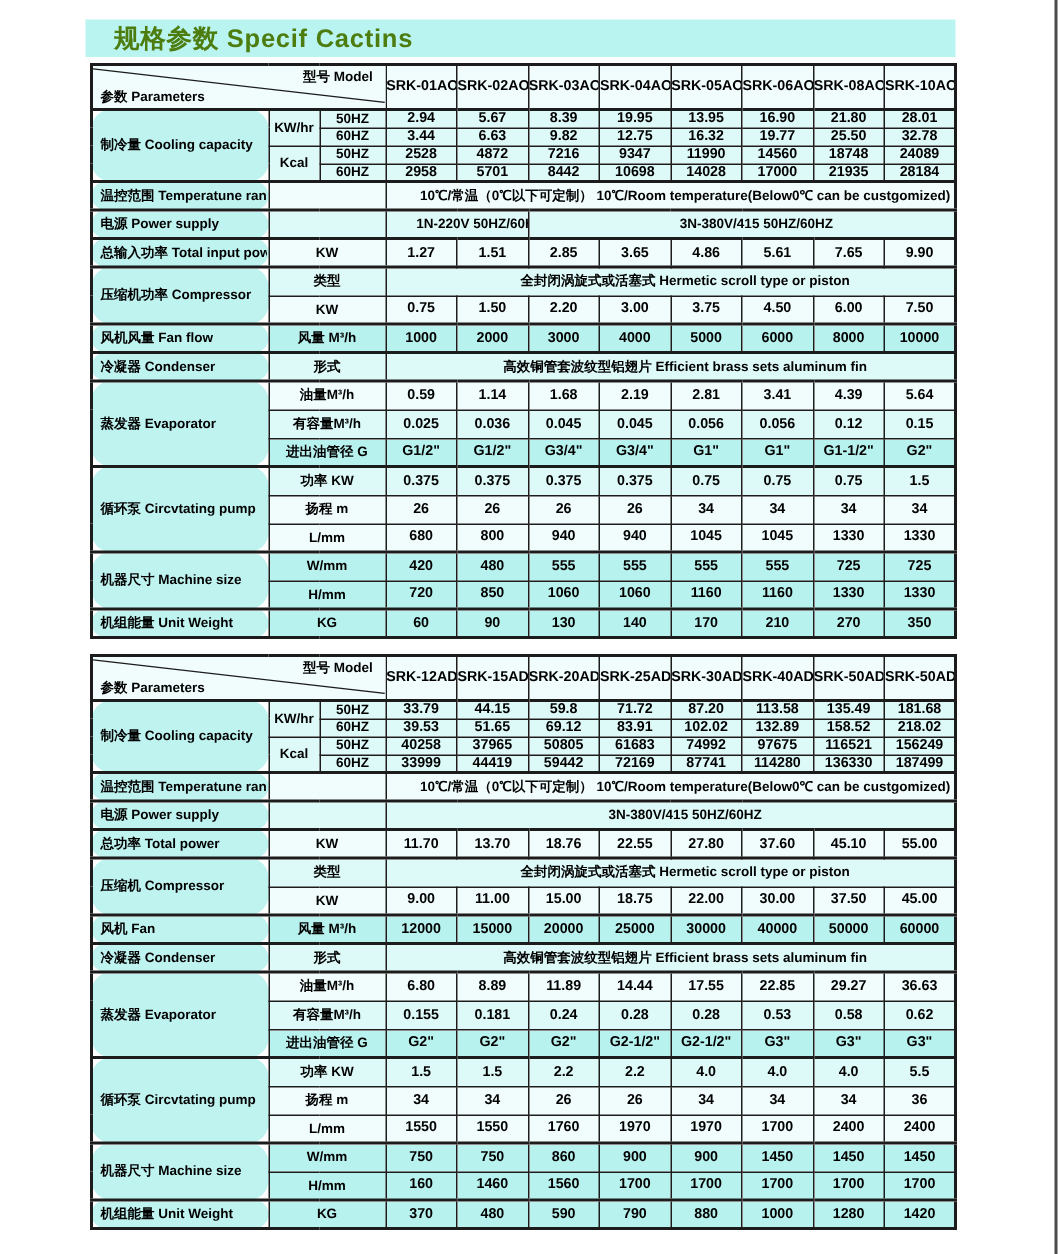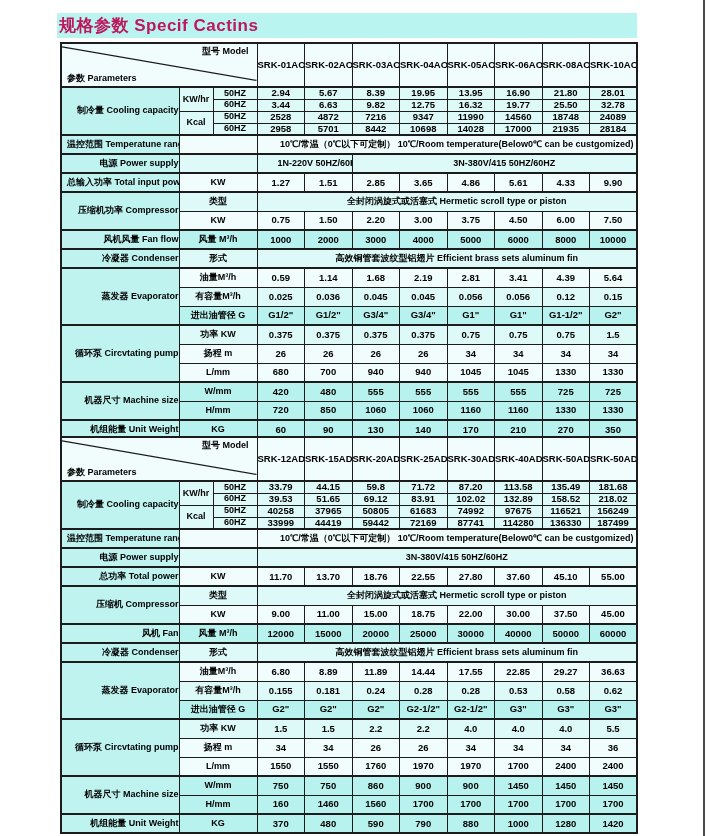--- a/index.html
+++ b/index.html
@@ -8,41 +8,41 @@
     background:#ffffff;
     font-family:"Liberation Sans",sans-serif;
   }
   .edge-line{position:absolute;right:2px;top:0;width:2px;height:100%;background:#4b4b4b;}
   .titlebar{
     position:absolute;left:57px;top:13px;width:580px;height:25px;
     background:var(--title-bg,#b9f4f1);
     display:flex;align-items:center;
   }
   .titlebar .t{
-    font-weight:bold;font-size:17px;color:#be185d;padding-left:2px;letter-spacing:.5px;
+    font-weight:bold;font-size:17px;color:#4d7c0f;padding-left:19px;letter-spacing:.5px;
     white-space:nowrap;
   }
   table.spec{
     border-collapse:collapse;table-layout:fixed;width:576px;
     position:absolute;left:60px;background:#fff;
     border:2px solid var(--bd,#1c1c1c);
   }
   #t1{top:42px}
   #t2{top:436px}
   td{
     border:1px solid var(--bd,#1c1c1c);
     font-weight:bold;font-size:9px;line-height:1.05;
     text-align:center;vertical-align:middle;
     padding:0;overflow:hidden;white-space:nowrap;color:#000;
   }
-  td.lbl{text-align:right;padding-left:5px;font-size:9px;}
+  td.lbl{text-align:left;padding-left:5px;font-size:9px;border-radius:13px;}
   td.val{font-size:9.5px;}
   td.model{font-size:9.5px;}
   td.spantext{font-size:9px;padding-left:20px;}
-  tr.h-head{height:44px}
+  tr.h-head{height:30px}
   tr.h-s{height:12px}
   tr.h-r{height:19px}
   .bt2{border-top-width:2px !important;}
   .bg-c{background:var(--c,#b7f2ee);}
   .bg-p{background:var(--p,#ddfaf8);}
   .bg-w{background:var(--w,#f0fdfc);}
   .bg-lab{background:var(--lab,#bef3f0);}
   td.corner{position:relative;}
   td.corner svg{position:absolute;left:0;top:0;width:100%;height:100%;}
   td.corner .ct{position:absolute;top:3px;right:8px;font-size:9px;font-weight:bold;}
@@ -147,21 +147,21 @@
       </tr>
       <tr class="h-r">
         <td class="lbl bg-lab bt2" rowspan="1">总输入功率 Total input power</td>
         <td class="sub bg-w bt2" colspan="2">KW</td>
         <td class="val bg-w bt2">1.27</td>
         <td class="val bg-w bt2">1.51</td>
         <td class="val bg-w bt2">2.85</td>
         <td class="val bg-w bt2">3.65</td>
         <td class="val bg-w bt2">4.86</td>
         <td class="val bg-w bt2">5.61</td>
-        <td class="val bg-w bt2">4.33</td>
+        <td class="val bg-w bt2">7.65</td>
         <td class="val bg-w bt2">9.90</td>
       </tr>
       <tr class="h-r">
         <td class="lbl bg-lab bt2" rowspan="2">压缩机功率 Compressor</td>
         <td class="sub bg-p bt2" colspan="2">类型</td>
         <td class="spantext bg-p bt2" colspan="8">全封闭涡旋式或活塞式 Hermetic scroll type or piston</td>
       </tr>
       <tr class="h-r">
         <td class="sub bg-w" colspan="2">KW</td>
         <td class="val bg-w">0.75</td>
@@ -243,21 +243,21 @@
         <td class="val bg-w">26</td>
         <td class="val bg-w">26</td>
         <td class="val bg-w">34</td>
         <td class="val bg-w">34</td>
         <td class="val bg-w">34</td>
         <td class="val bg-w">34</td>
       </tr>
       <tr class="h-r">
         <td class="sub bg-w" colspan="2">L/mm</td>
         <td class="val bg-w">680</td>
-        <td class="val bg-w">700</td>
+        <td class="val bg-w">800</td>
         <td class="val bg-w">940</td>
         <td class="val bg-w">940</td>
         <td class="val bg-w">1045</td>
         <td class="val bg-w">1045</td>
         <td class="val bg-w">1330</td>
         <td class="val bg-w">1330</td>
       </tr>
       <tr class="h-r">
         <td class="lbl bg-lab bt2" rowspan="2">机器尺寸 Machine size</td>
         <td class="sub bg-c bt2" colspan="2">W/mm</td>

